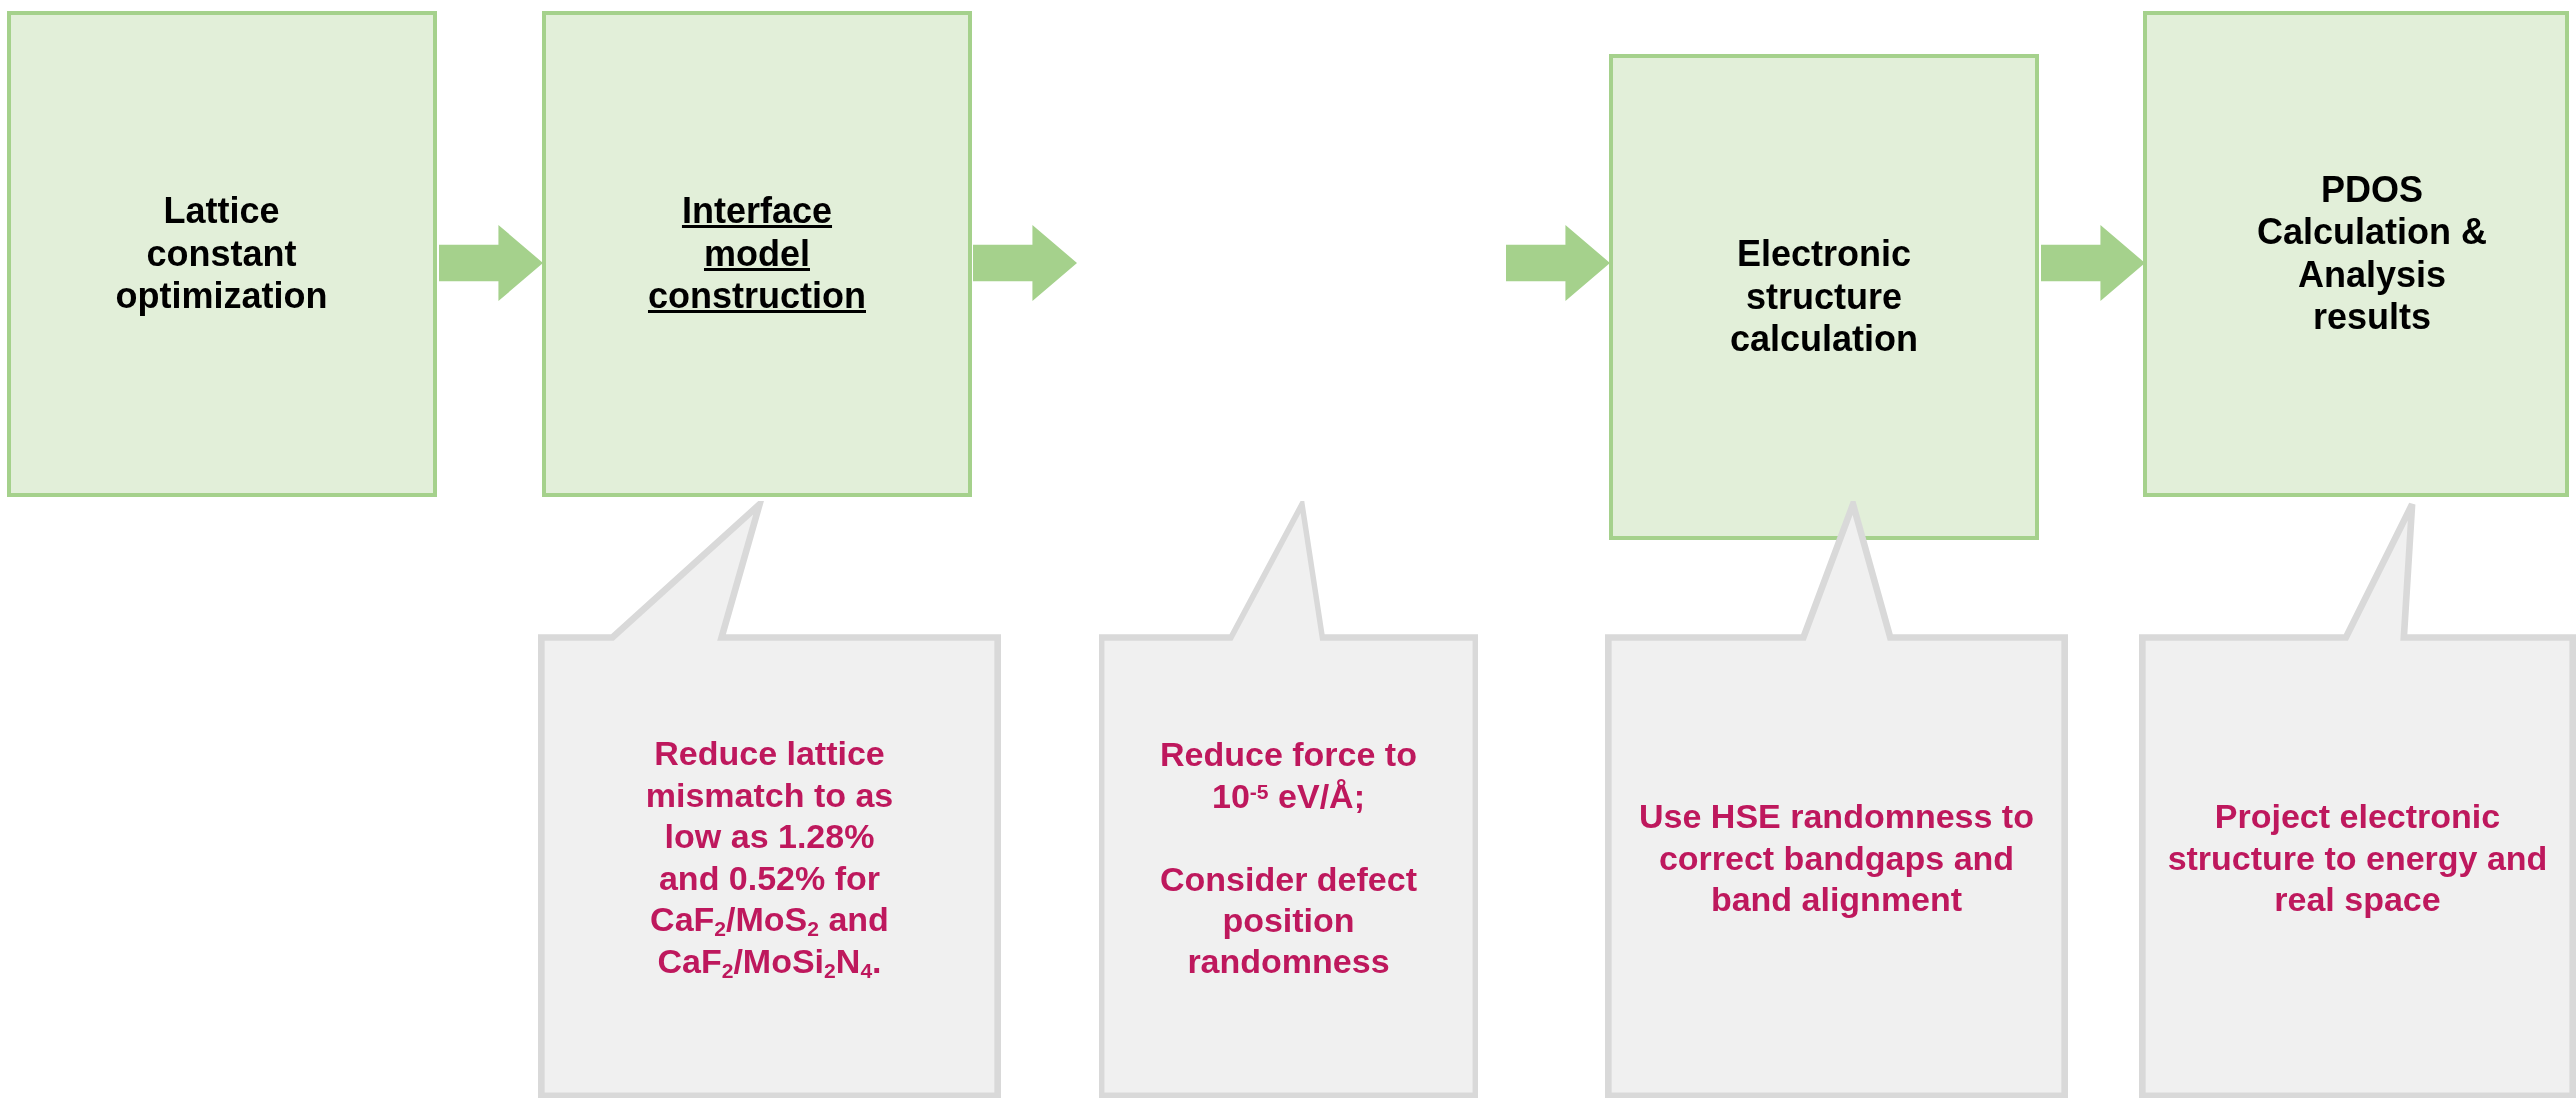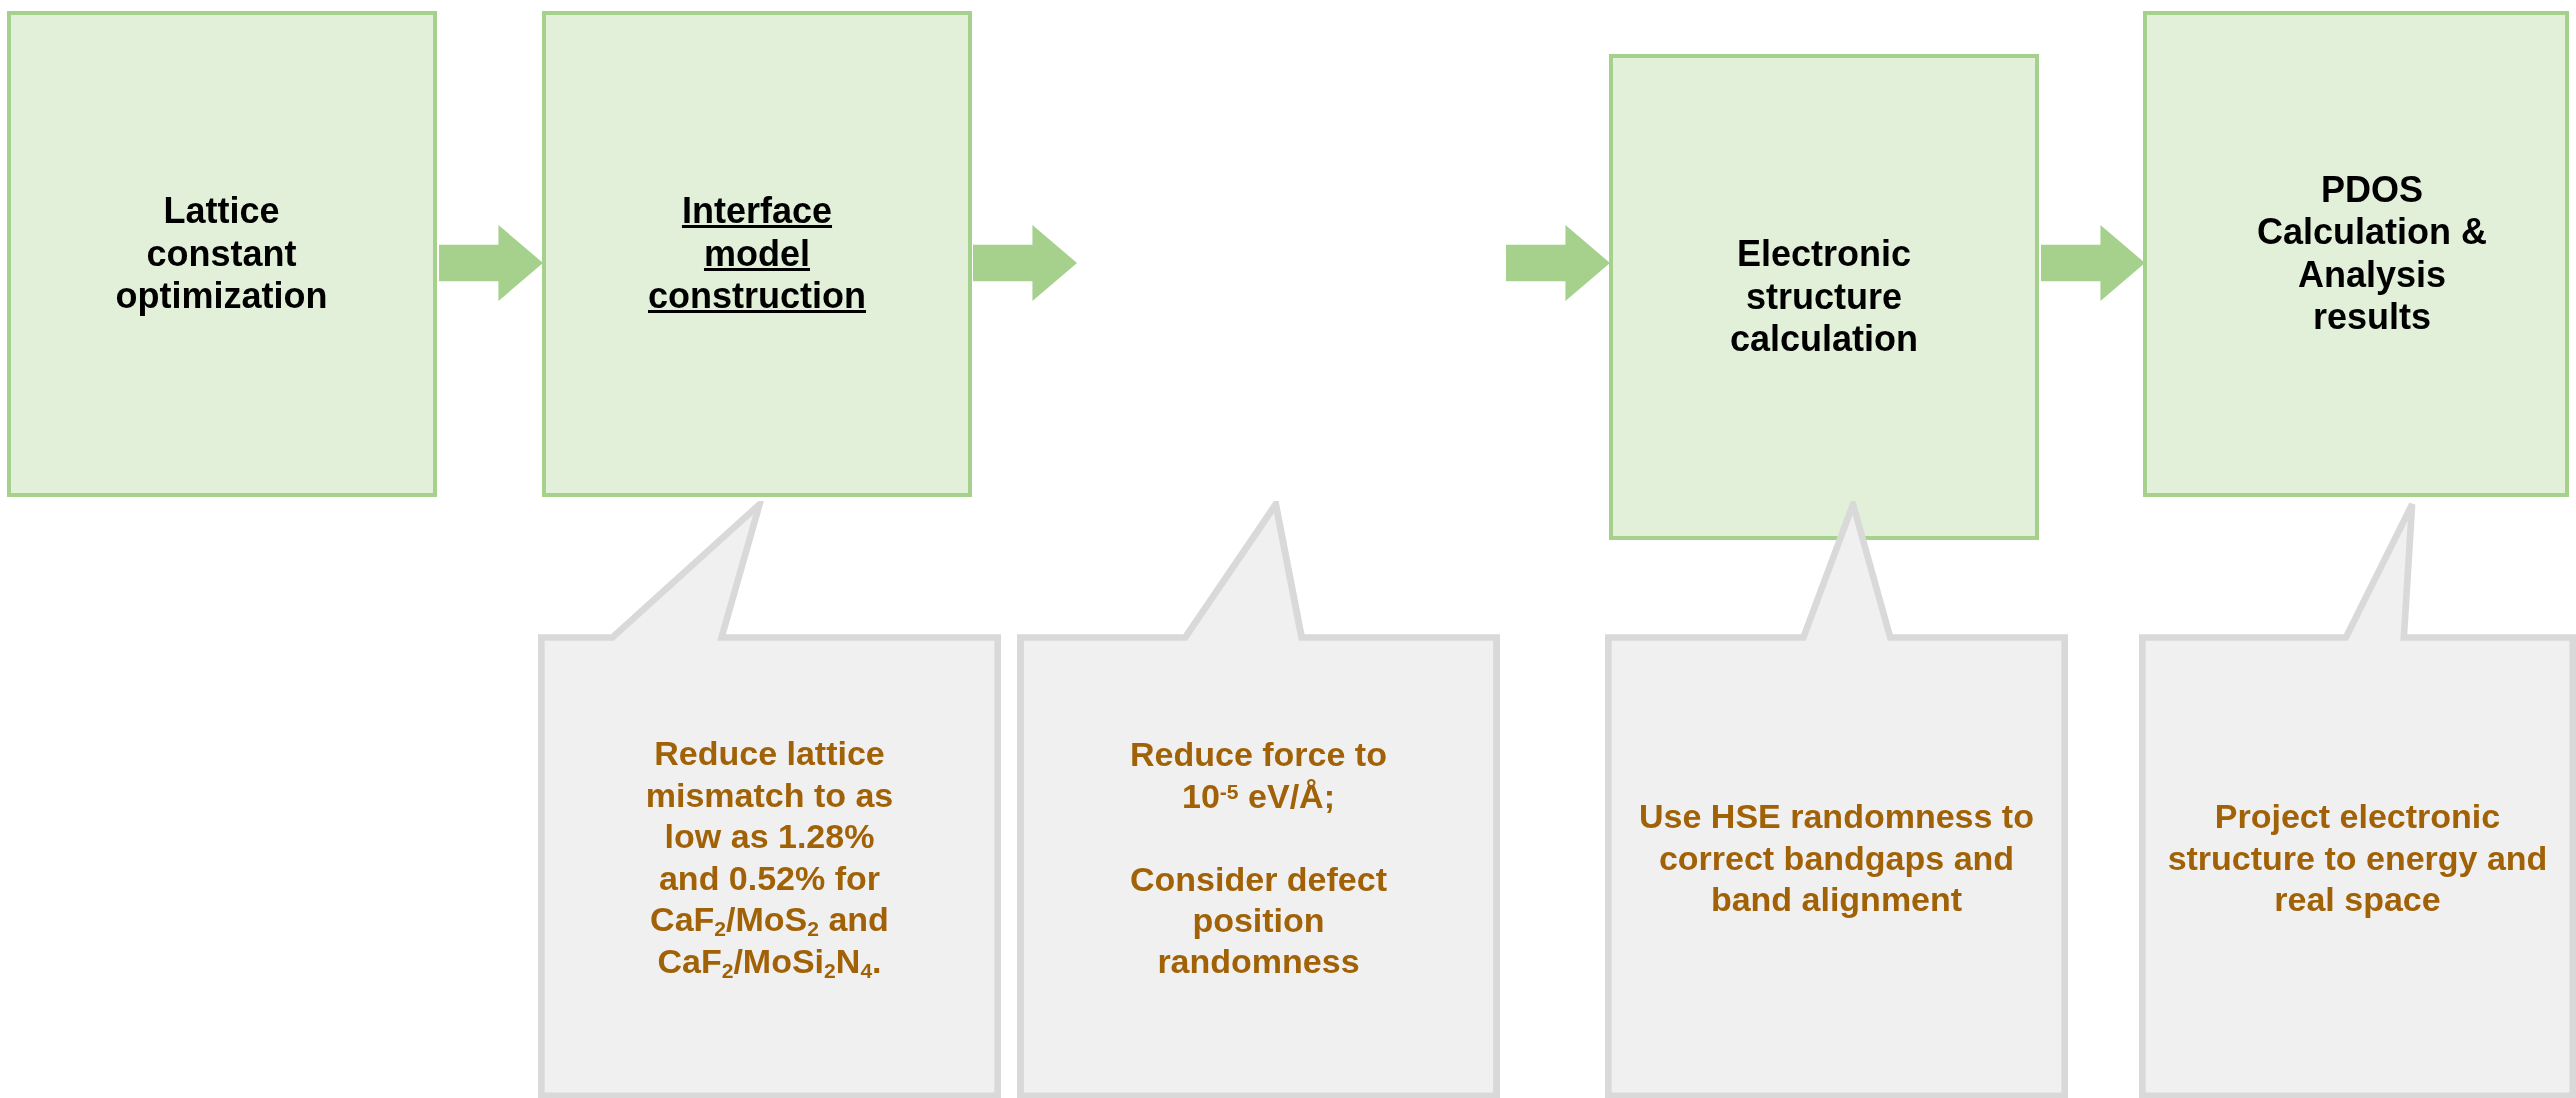--- a/index.html
+++ b/index.html
@@ -30,21 +30,21 @@
   
   .callout{
     position:absolute;
     top:501px;height:598px;
   }
   .callout svg{position:absolute;inset:0;width:100%;height:100%;}
   .callout-text{
     position:absolute;left:0;right:0;
     top:137px;bottom:20px;
     display:flex;align-items:center;justify-content:center;
-    font-size:34px;font-weight:bold;color:#a16207;
+    font-size:34px;font-weight:bold;color:#be185d;
     line-height:1.22;text-align:center;
     padding:0 20px;box-sizing:border-box;
     white-space:pre-line;
   }
   .callout-text sub{font-size:0.62em;vertical-align:-0.22em;}
   .callout-text sup{font-size:0.62em;vertical-align:0.45em;}
 </style>
 </head>
 <body>
 
@@ -100,21 +100,21 @@
 
   <div class="callout" style="left:538px;width:463px;">
     <svg viewBox="0 0 560 723" preserveAspectRatio="none">
       <path d="M4,165 L90,165 L268,4 L222,165 L556,165 L556,719 L4,719 Z" fill="#F0F0F0" stroke="#D9D9D9" stroke-width="8"></path>
     </svg>
     <div class="callout-text">
       <span>Reduce lattice<br>mismatch to as<br>low as 1.28%<br>and 0.52% for<br>CaF<sub>2</sub>/MoS<sub>2</sub> and<br>CaF<sub>2</sub>/MoSi<sub>2</sub>N<sub>4</sub>.</span>
     </div>
   </div>
 
-  <div class="callout" style="left:1017px;width:483px;">
+  <div class="callout" style="left:1099px;width:379px;">
     <svg viewBox="0 0 560 723" preserveAspectRatio="none">
       <path d="M4,165 L195,165 L300,4 L330,165 L556,165 L556,719 L4,719 Z" fill="#F0F0F0" stroke="#D9D9D9" stroke-width="8"></path>
     </svg>
     <div class="callout-text">
       <span>Reduce force to<br>10<sup>-5</sup> eV/Å;<br><br>Consider defect<br>position<br>randomness</span>
     </div>
   </div>
 
   <div class="callout" style="left:1605px;width:463px;">
     <svg viewBox="0 0 560 723" preserveAspectRatio="none">

